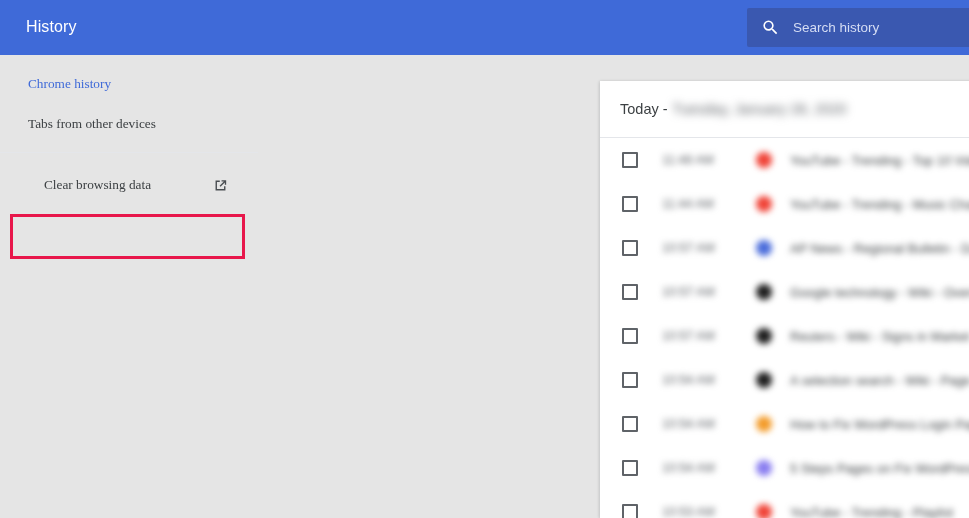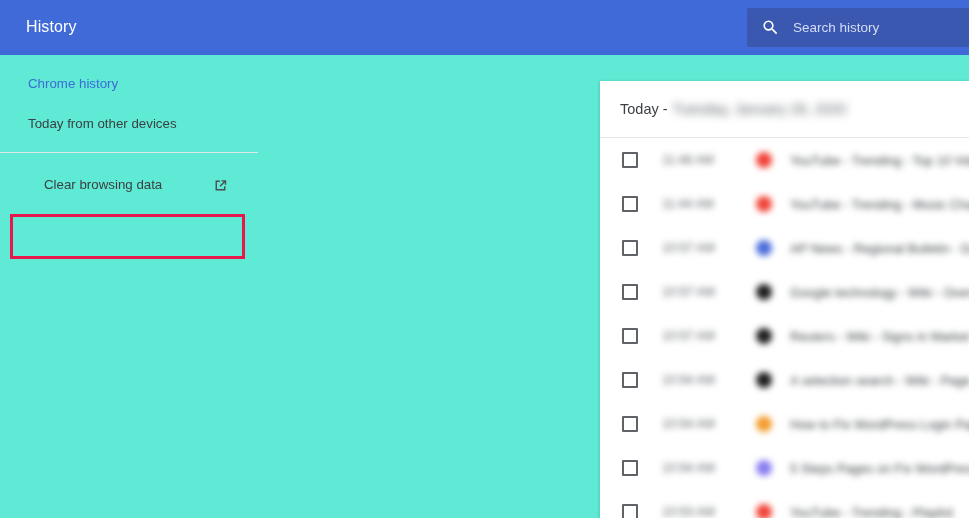--- a/index.html
+++ b/index.html
@@ -13,21 +13,21 @@
     background: #f7f8fa;
     font-family: "Liberation Sans", sans-serif;
     -webkit-font-smoothing: antialiased;
   }
 
   #app {
     position: relative;
     width: 969px;
     height: 518px;
     overflow: hidden;
-    background: #5eead4;
+    background: #e5e5e5;
   }
 
   
   .toolbar {
     position: absolute;
     top: 0;
     left: 0;
     width: 969px;
     height: 55px;
     background: #3f6ad8;
@@ -89,20 +89,21 @@
 
   
   .sidebar {
     position: absolute;
     left: 0;
     top: 55px;
     width: 258px;
     height: 339px;
     box-sizing: border-box;
     background: transparent;
+    font-family: Liberation Serif, serif;
   }
   .nav-item {
     position: absolute;
     left: 0;
     width: 258px;
     height: 40px;
     display: flex;
     align-items: center;
     box-sizing: border-box;
     cursor: pointer;
@@ -270,21 +271,21 @@
     </div>
   </div>
 
   <div class="sidebar">
 
     <div class="nav-item" id="nav-chrome-history">
       <span class="nav-label">Chrome history</span>
     </div>
 
     <div class="nav-item" id="nav-other-devices">
-      <span class="nav-label">Today from other devices</span>
+      <span class="nav-label">Tabs from other devices</span>
     </div>
 
     <div class="nav-divider"></div>
 
     <div class="nav-item-external">
       <span class="nav-label">Clear browsing data</span>
       <svg class="external-icon" viewBox="0 0 24 24">
         <path d="M5 5h6v2H7v10h10v-4h2v6H5V5z" fill="#4a4e52"></path>
         <path d="M13.5 4.5H20v6.5h-1.9V7.74l-6.06 6.06-1.34-1.34 6.06-6.06H13.5V4.5z" fill="#4a4e52"></path>
       </svg>

